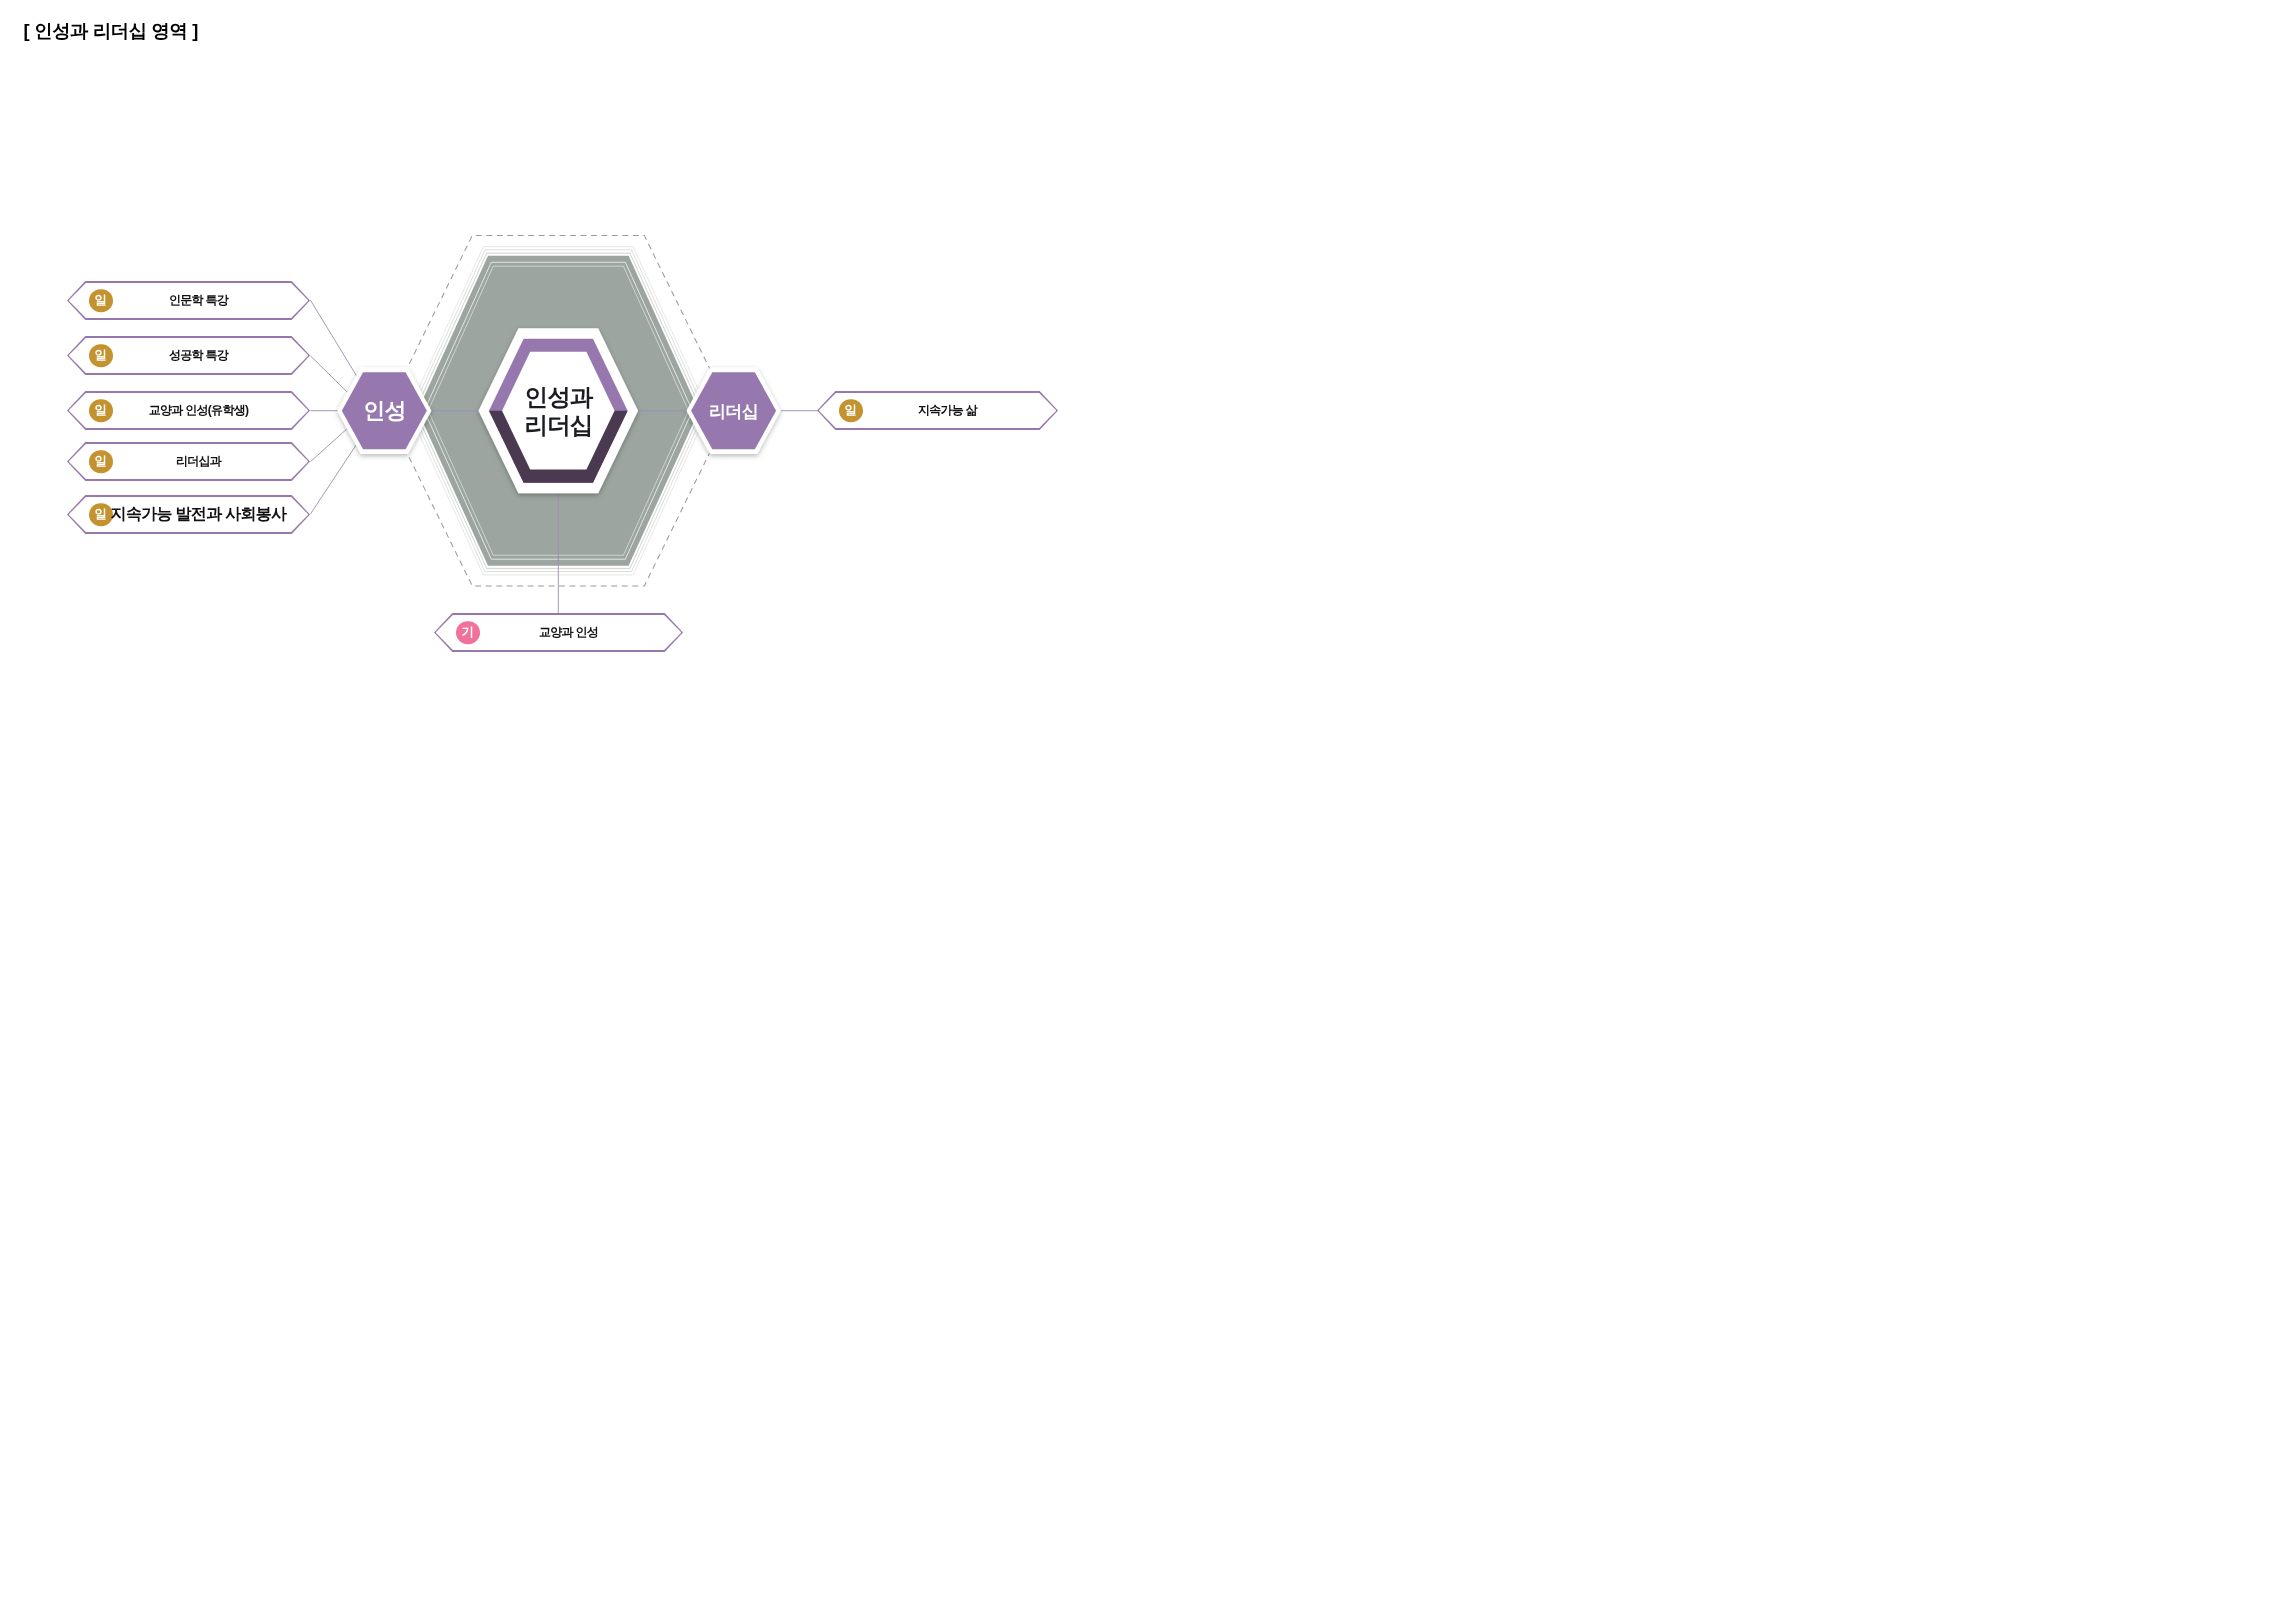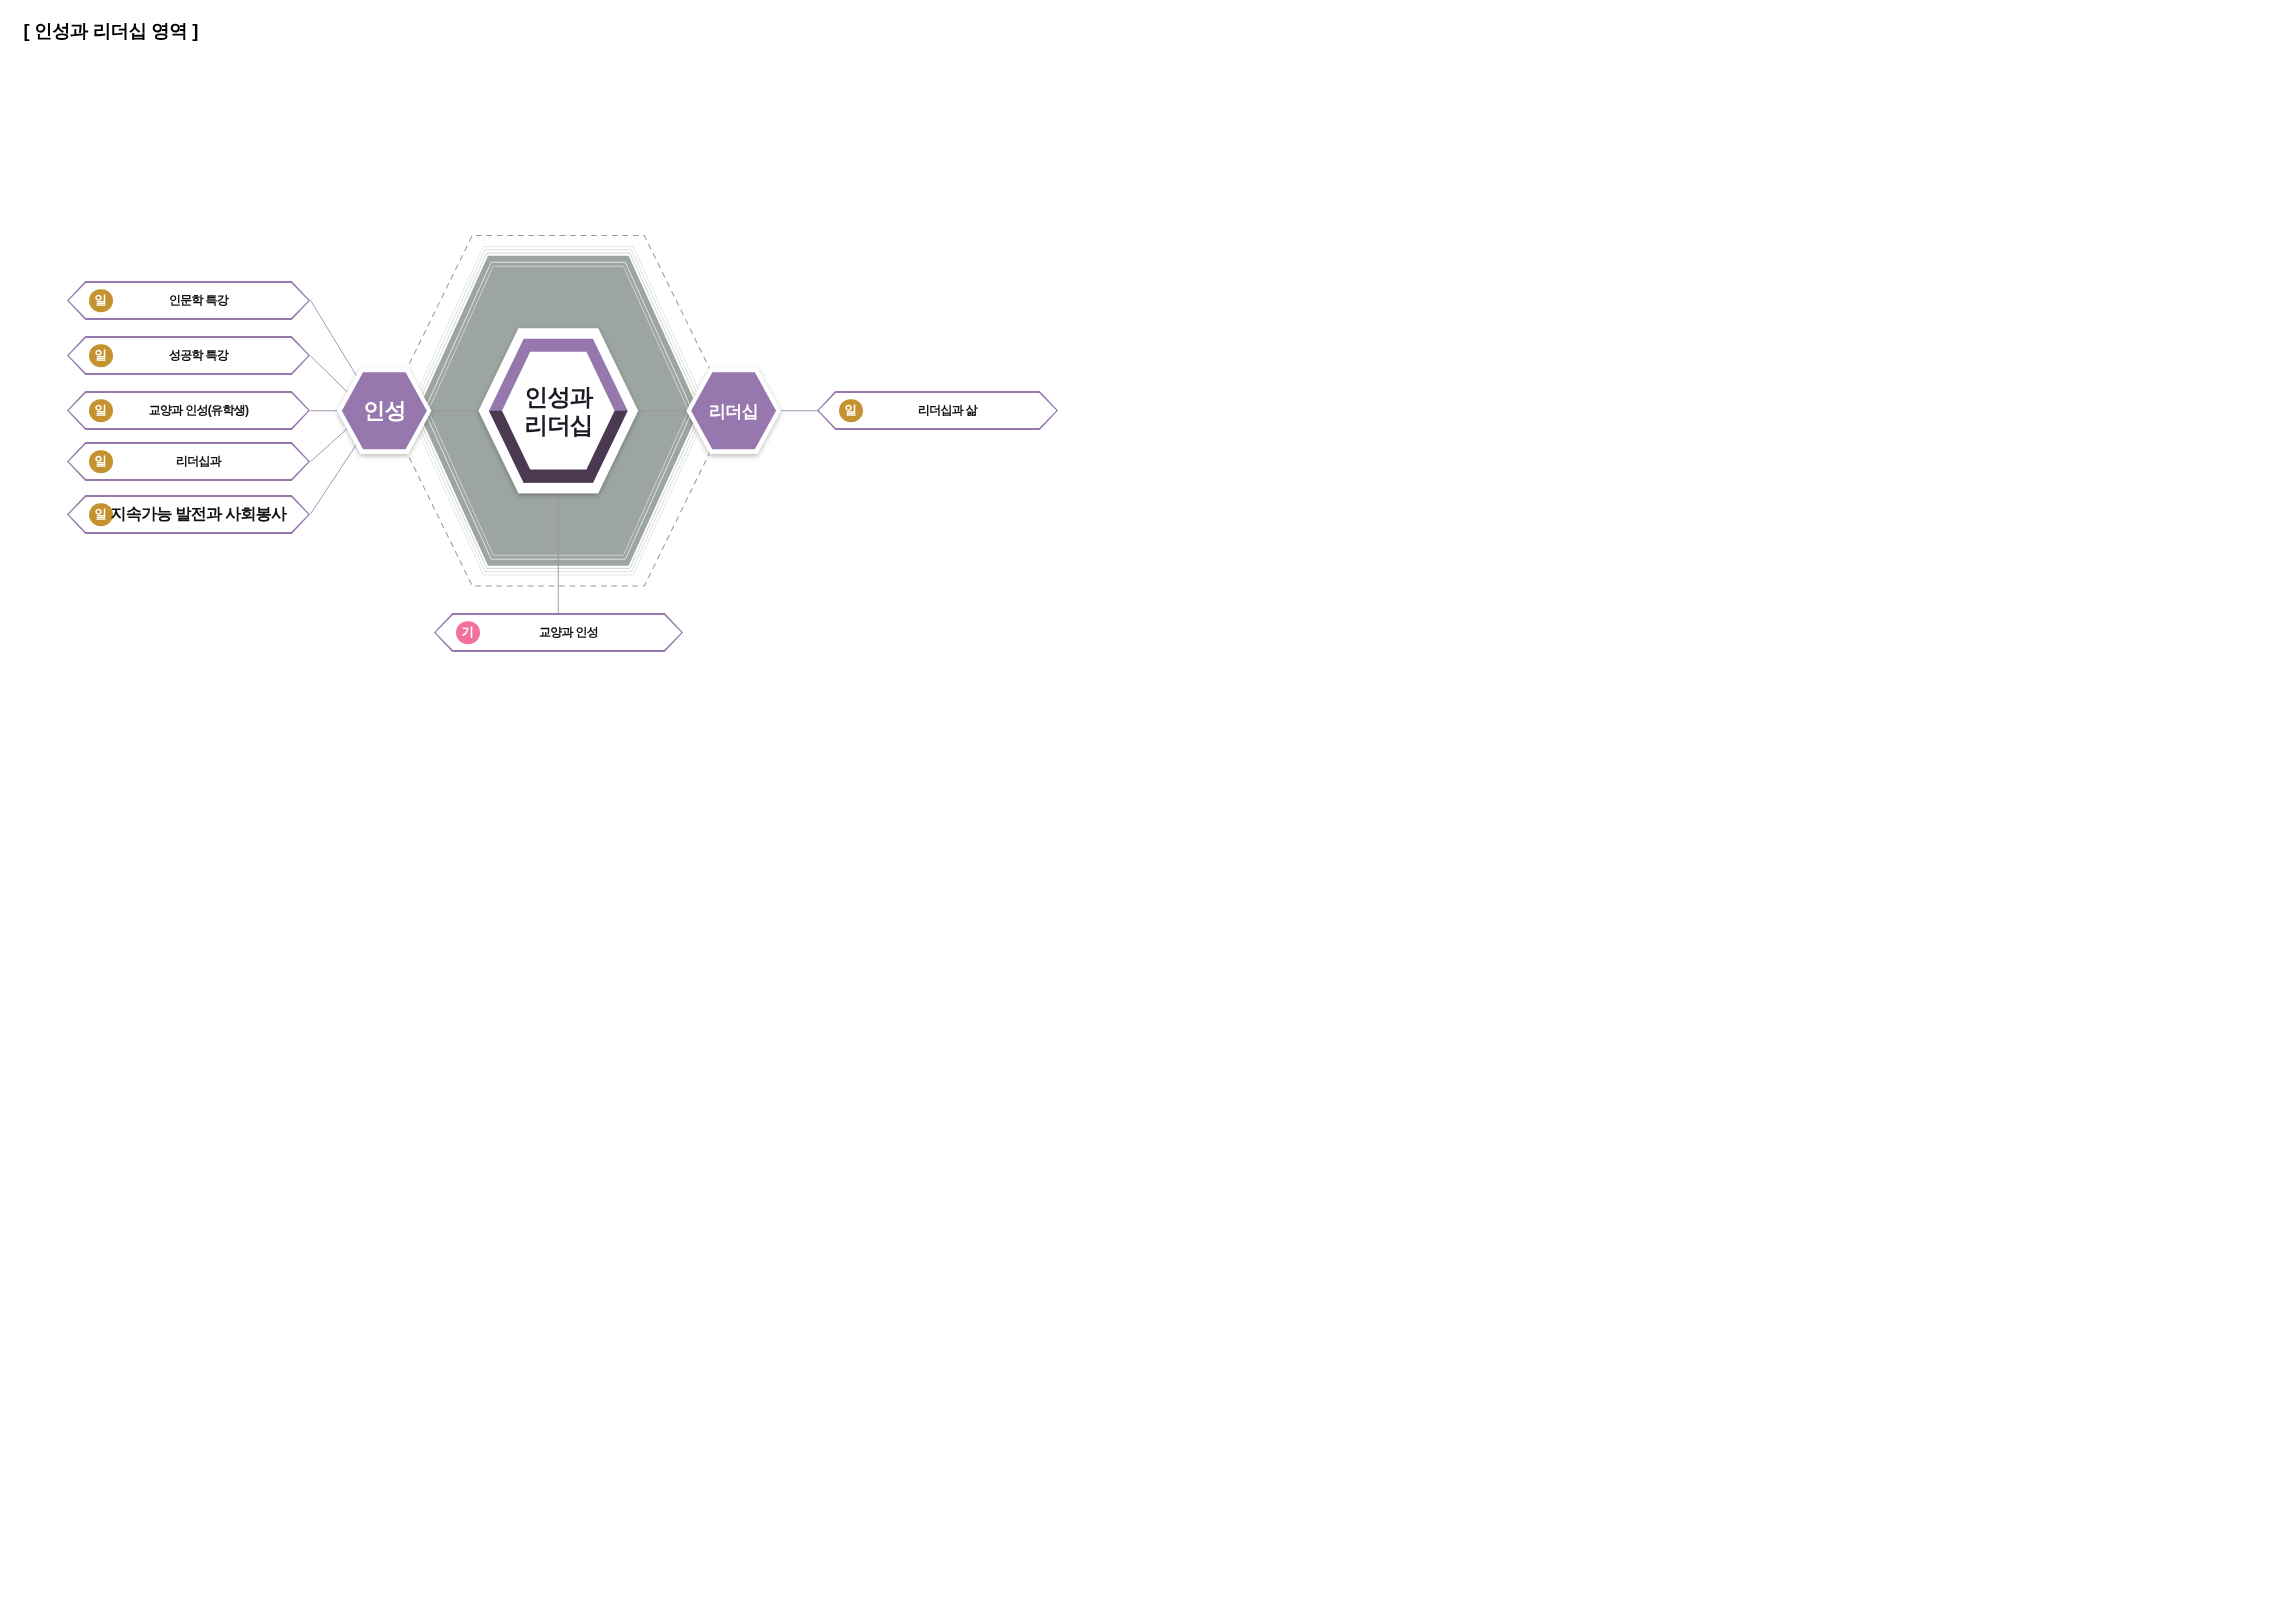--- a/index.html
+++ b/index.html
@@ -206,21 +206,21 @@
     <div class="shape-outer"></div>
     <div class="shape-inner"></div>
     <span class="badge gold">일</span>
     <span class="label small">지속가능 발전과 사회봉사</span>
   </div>
 
   <div class="banner" style="left:817px; top:391px; width:241px;">
     <div class="shape-outer"></div>
     <div class="shape-inner"></div>
     <span class="badge gold">일</span>
-    <span class="label">리더십과 삶</span>
+    <span class="label">지속가능 삶</span>
   </div>
 
   <div class="banner" style="left:434px; top:613px; width:249px;">
     <div class="shape-outer"></div>
     <div class="shape-inner"></div>
     <span class="badge pink">기</span>
     <span class="label">교양과 인성</span>
   </div>
 
 </div>

